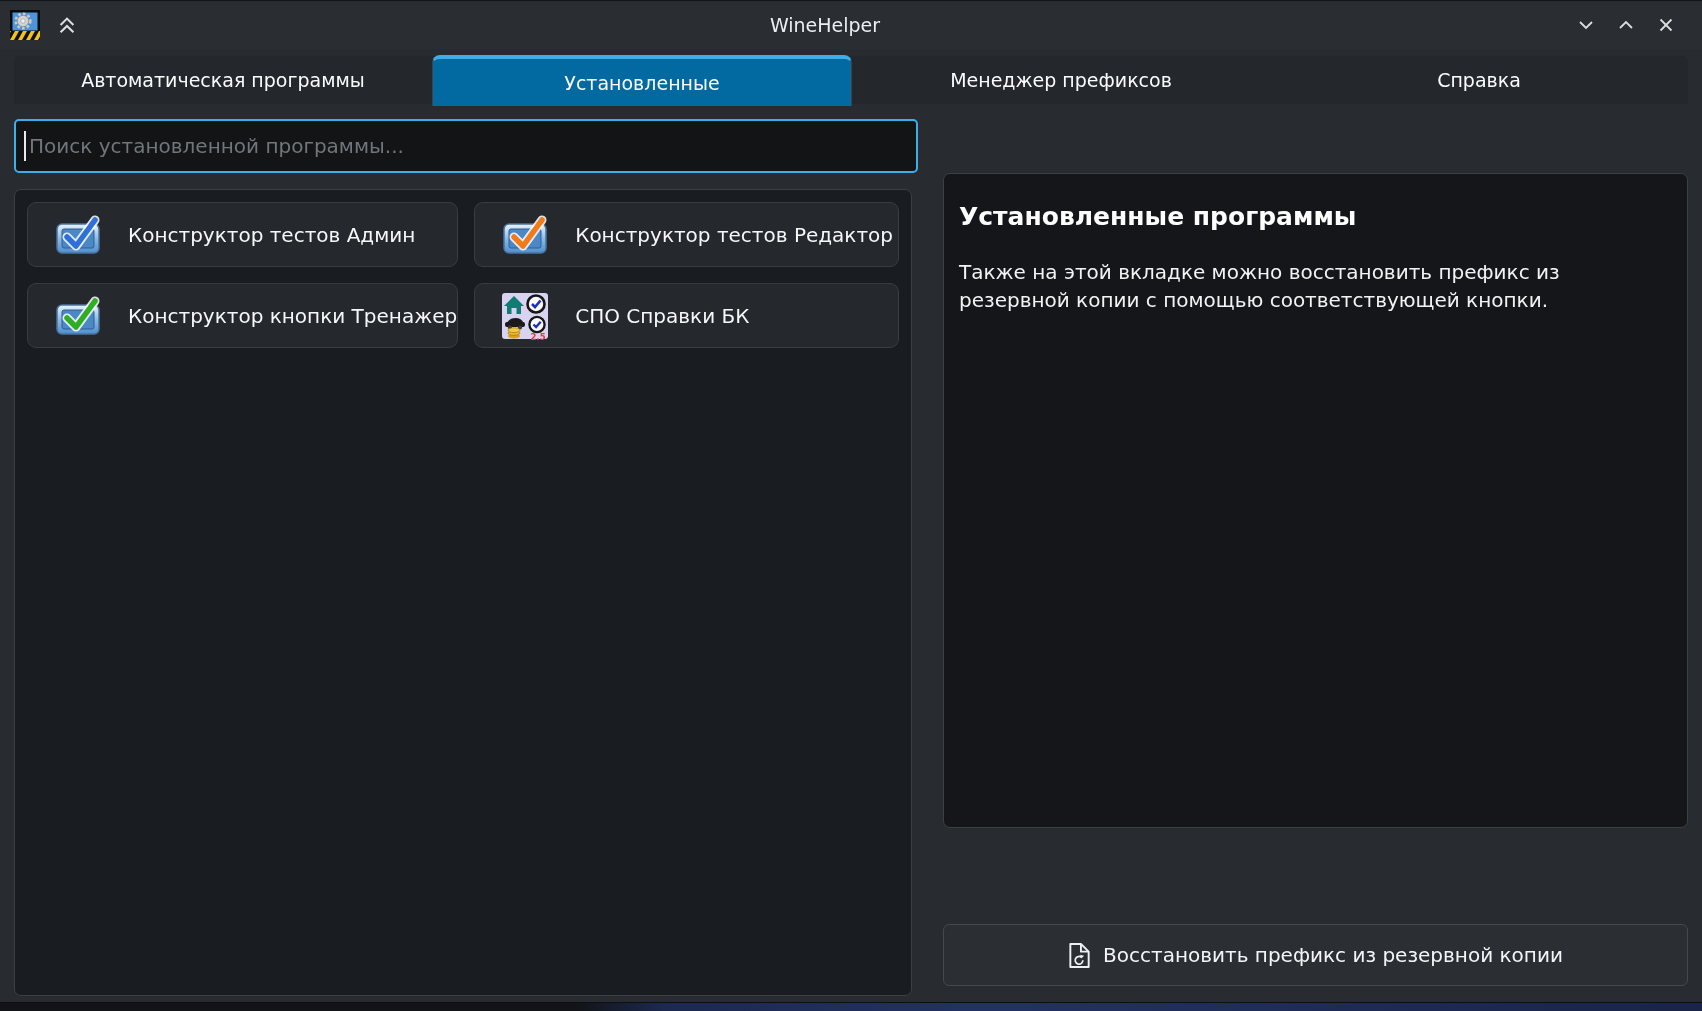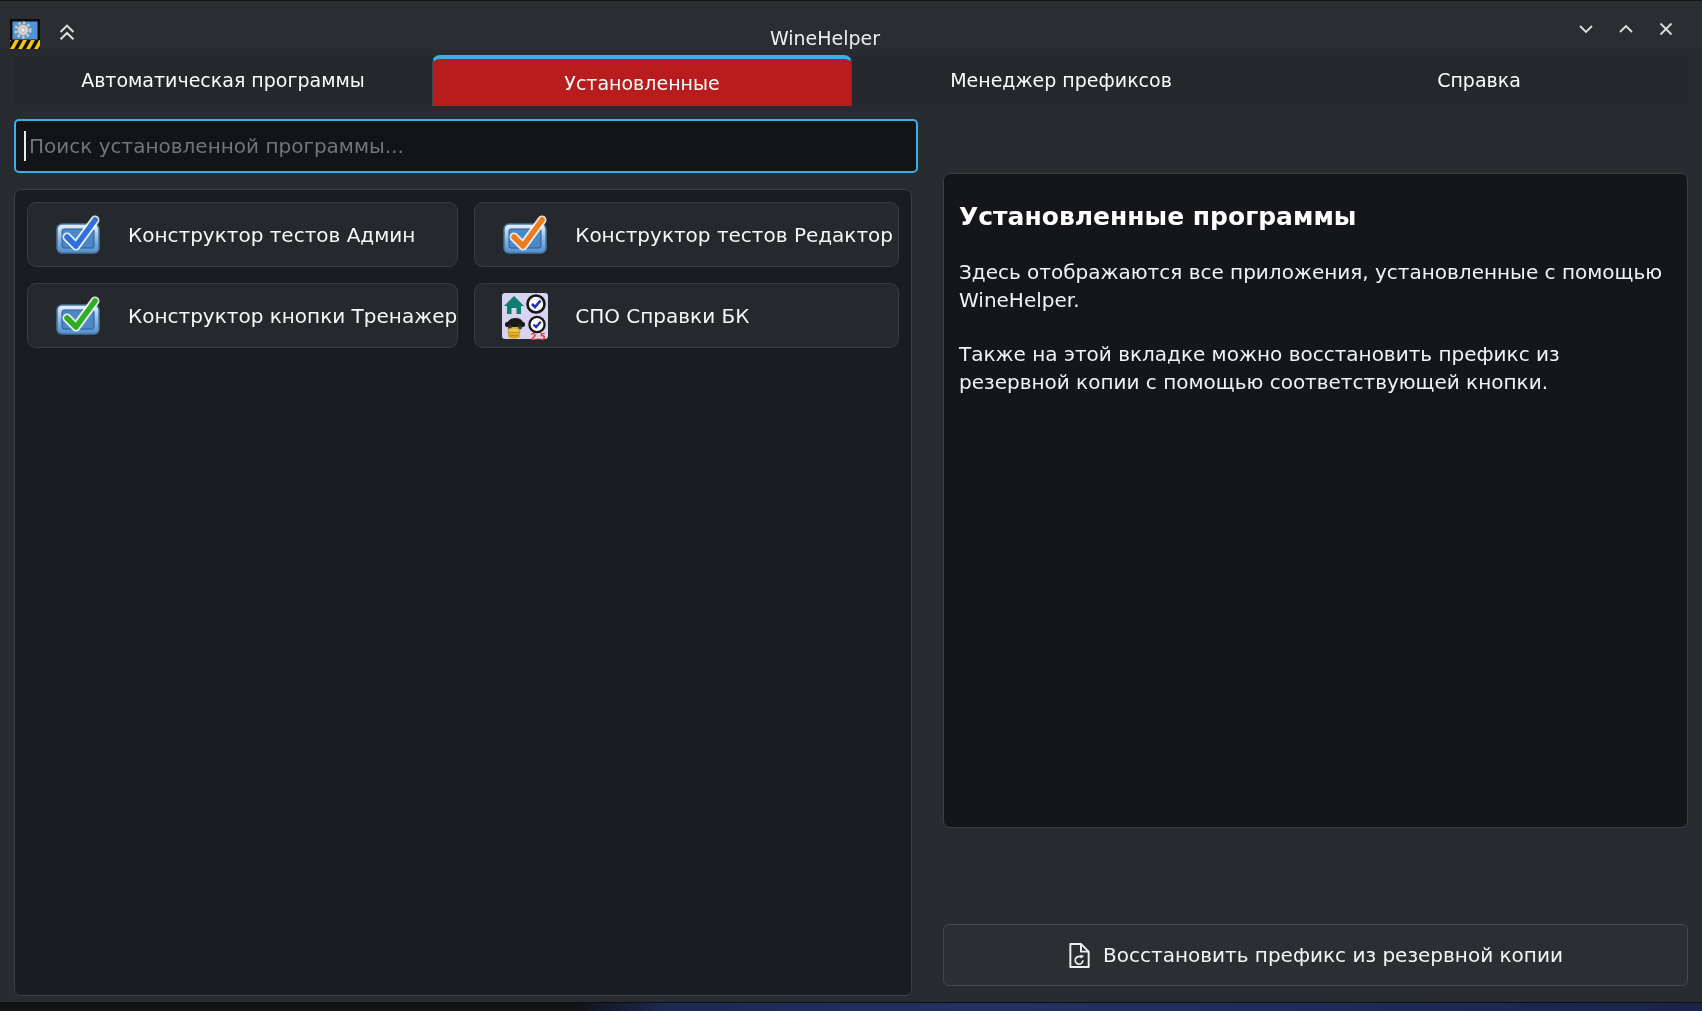--- a/index.html
+++ b/index.html
@@ -10,40 +10,40 @@
     font-family:"DejaVu Sans","Liberation Sans",sans-serif;
     color:#f4f5f6;
     overflow:hidden;
     border-top:1px solid #121416;
   }
 
   
   .titlebar {
     position:absolute; left:0; top:0; right:0; height:48px;
     background:#2a2d31;
-    display:flex; align-items:flex-end;
+    display:flex; align-items:center;
     padding:0 16px 0 10px;
   }
   .app-icon { width:30px; height:30px; margin-right:10px; flex:0 0 auto; }
   .keep-above { width:34px; height:34px; display:flex; align-items:center; justify-content:center; border-radius:4px; }
   .titlebar-title { flex:1; text-align:center; font-size:19px; color:#eceef0; }
   .win-btn { width:40px; height:40px; display:flex; align-items:center; justify-content:center; }
 
   
   .tabbar {
     position:absolute; left:14px; right:14px; top:55px; height:48px;
     background:#24272b; border-radius:5px 5px 0 0;
     display:flex; align-items:stretch;
   }
   .tab {
     flex:1; display:flex; align-items:center; justify-content:center;
     font-size:19px; color:#fbfcfd; cursor:default;
   }
   .tab.active {
-    background:#b91c1c;
+    background:#0369a1;
     border:1px solid #3e4348; border-bottom:none;
     border-top:4px solid #3daee9;
     border-radius:8px 8px 0 0;
     margin-top:-1px; margin-bottom:-2px;
   }
 
   
   .search-wrap {
     position:absolute; left:14px; top:118px; width:904px; height:54px;
     background:#121416; border:2px solid #3daee9; border-radius:5px;
@@ -213,21 +213,20 @@
         <text x="29.5" y="47.5" font-size="8.5" font-weight="bold" fill="#e23b3b" font-family="DejaVu Sans, sans-serif">2.5</text>
       </svg>
       <span class="program-name">СПО Справки БК</span>
     </div>
 
   </div>
 </div>
 
 <div class="right-panel">
   <div class="info-heading">Установленные программы</div>
-  <p class="info-p">Здесь отображаются все приложения, установленные с помощью WineHelper.</p>
   <p class="info-p">Также на этой вкладке можно восстановить префикс из резервной копии с помощью соответствующей кнопки.</p>
 </div>
 
 <div class="restore-btn">
   <svg width="23" height="27" viewBox="0 0 23 28" fill="none" stroke="#eef0f1" stroke-width="2" stroke-linejoin="round">
     <path d="M2 2 h11 l8 8 v16 h-19 z"></path>
     <path d="M13 2 v8 h8"></path>
     <path d="M15 19 a4 4 0 1 1 -1.4 -3" stroke-width="1.8"></path>
     <polygon points="12.2,13.2 16.2,14.2 13.4,17.2" fill="#eef0f1" stroke="none"></polygon>
   </svg>

